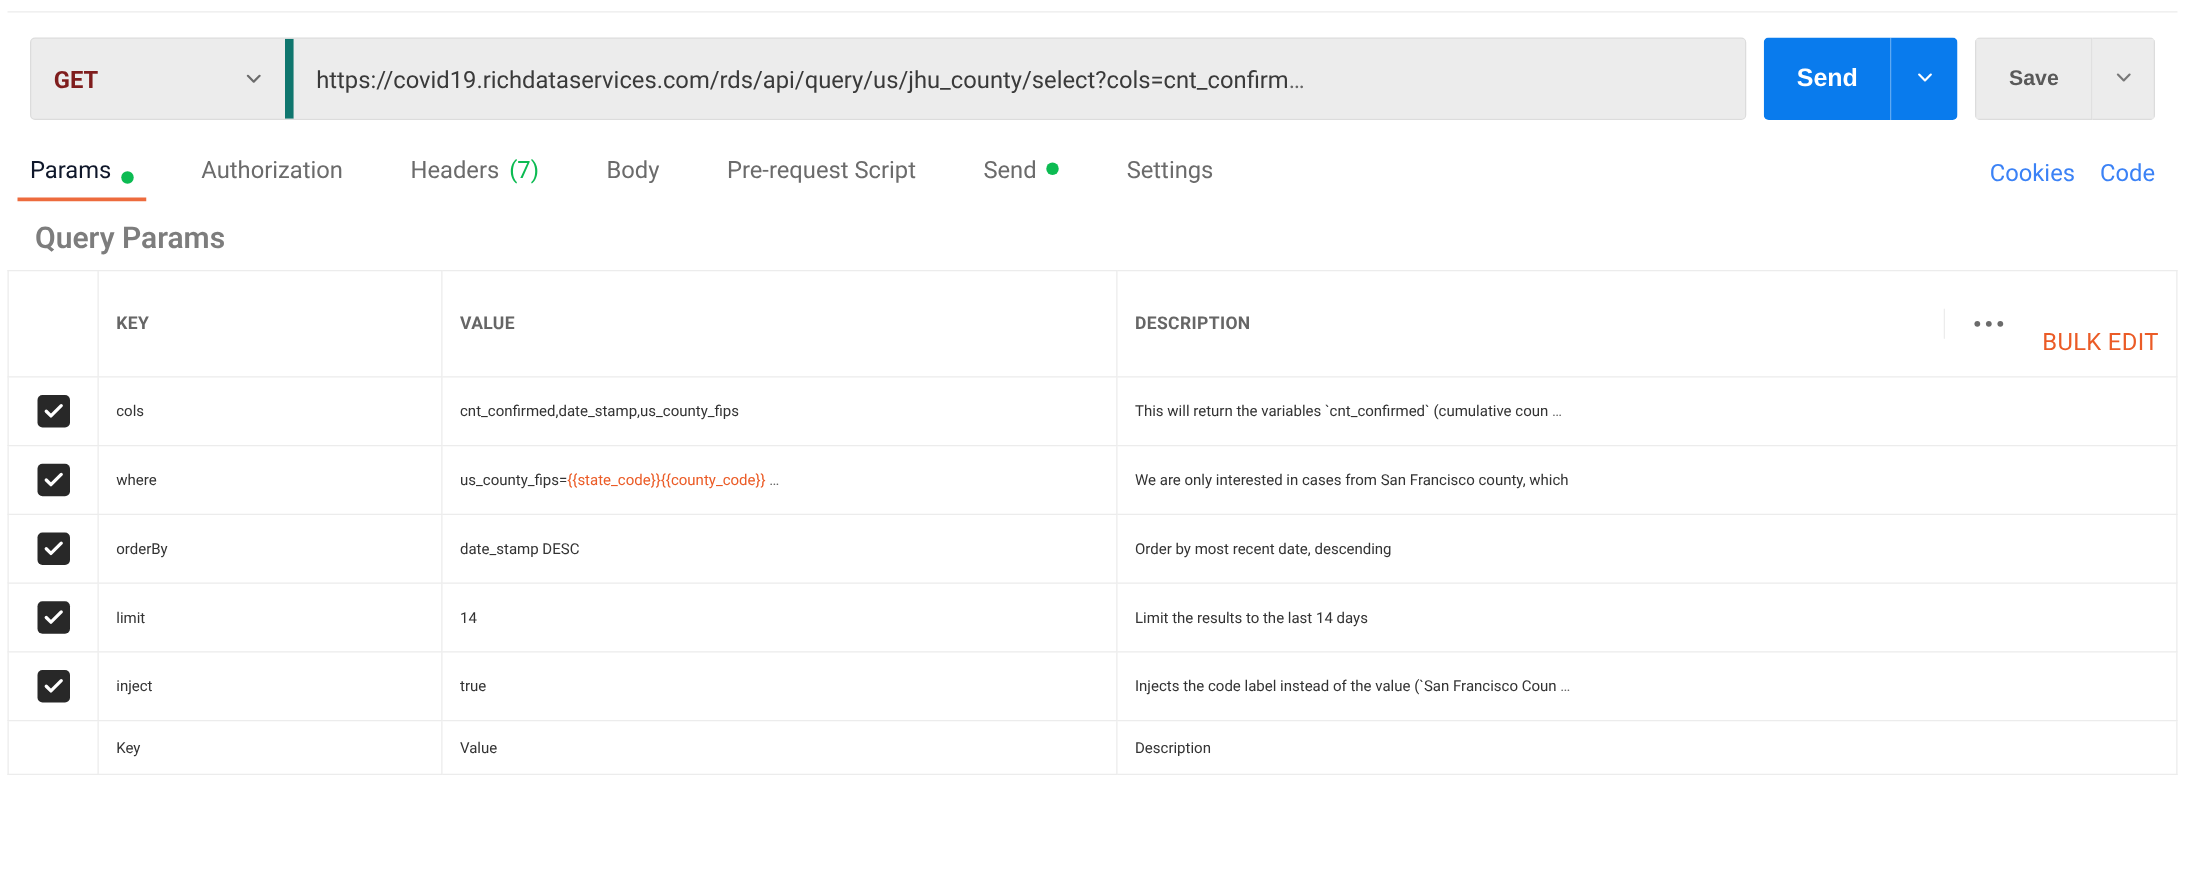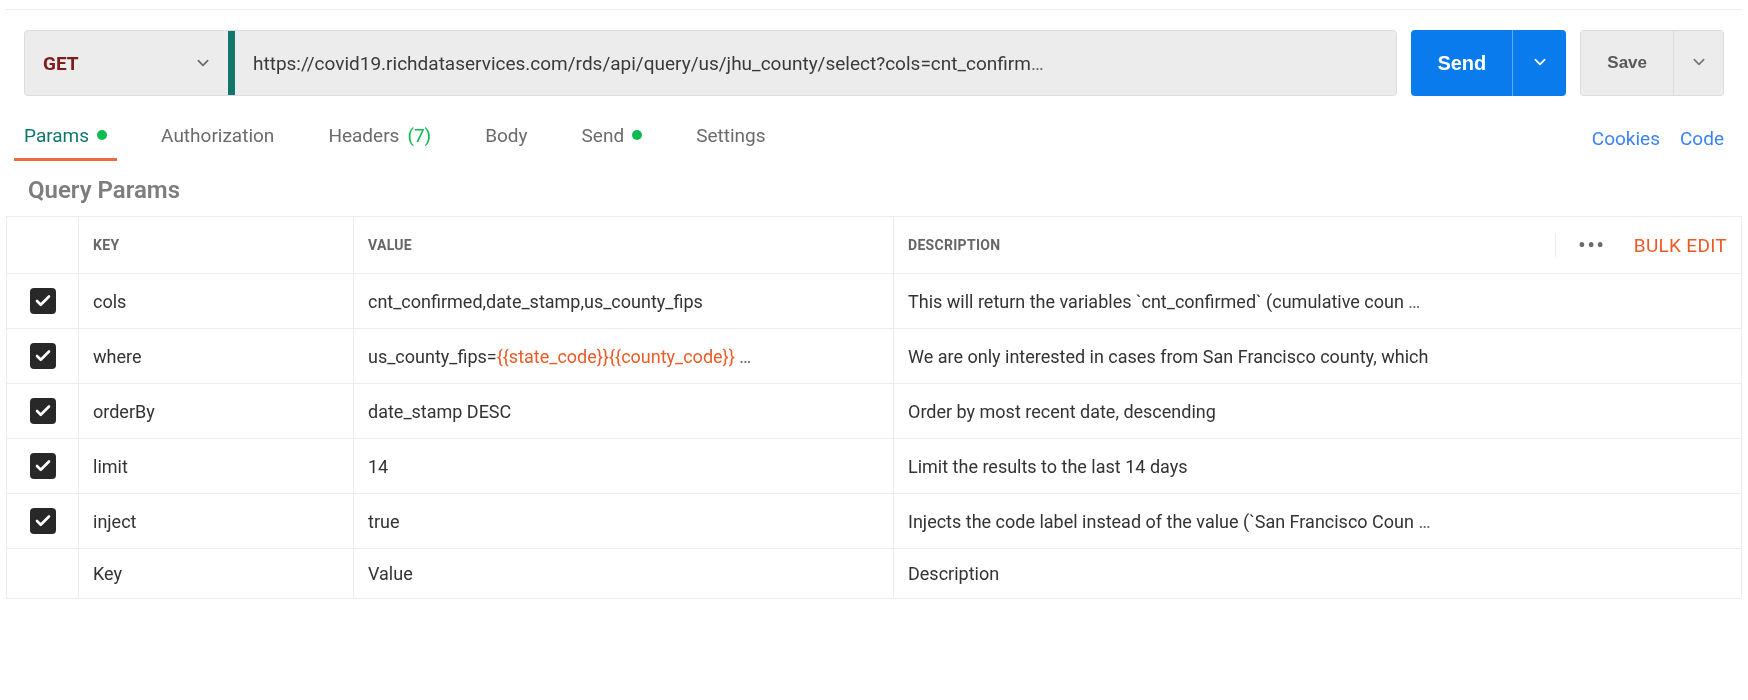--- a/index.html
+++ b/index.html
@@ -18,45 +18,45 @@
   .btn-group { display: flex; border-radius: 4px; overflow: hidden; }
   .send-group .btn-main { background: #097BED; color: #fff; font-weight: 700; font-size: 20px; border: none; padding: 0 26px; cursor: pointer; }
   .send-group .btn-drop { background: #097BED; color: #fff; border: none; border-left: 1px solid rgba(255,255,255,.35); width: 54px; cursor: pointer; display:flex;align-items:center;justify-content:center; }
   .save-group .btn-main { background: #ececec; color: #595959; font-weight: 700; font-size: 17px; border: 1px solid #dcdcdc; padding: 0 26px; cursor: pointer; }
   .save-group .btn-drop { background: #ececec; color: #787878; border: 1px solid #dcdcdc; border-left: none; width: 50px; cursor: pointer; display:flex;align-items:center;justify-content:center; }
   .btn-group > button { height: 66px; }
 
   
   .tabs { display: flex; align-items: center; padding: 0 24px; height: 44px; position: relative; }
   .tab { position: relative; padding: 6px 0 12px 0; margin-right: 54px; font-size: 19px; font-weight: 400; color: #6b6b6b; cursor: pointer; display: flex; align-items: center; gap: 8px; white-space: nowrap; }
-  .tab.active { color: #0f766e; font-weight: 400; }
+  .tab.active { color: #0f172a; font-weight: 400; align-items: flex-end; }
   .tab.active::after { content: ""; position: absolute; left: -10px; right: -10px; bottom: -2px; height: 3px; background: #ED6B3D; }
   .tab .dot { width: 10px; height: 10px; border-radius: 50%; background: #0cbb52; display: inline-block; }
   .tab .count { color: #0cbb52; }
   .tabs-right { margin-left: auto; display: flex; gap: 20px; }
   .link { color: #3b82f6; font-size: 19px; cursor: pointer; font-weight: 400; }
 
   .section-label { padding: 16px 28px 12px 28px; font-size: 24px; color: #7d7d7d; font-weight: 600; }
 
   
   .tbl { width: calc(100% - 12px); margin: 0 6px; border-collapse: collapse; }
   .tbl th, .tbl td { border: 1px solid #ececec; text-align: left; vertical-align: middle; }
   .tbl thead th { font-size: 14px; font-weight: 700; letter-spacing: .3px; color: #666; padding: 16px 14px; text-transform: uppercase; }
   .tbl .col-chk { width: 72px; }
   .tbl .col-key { width: 275px; }
   .tbl .col-val { width: 540px; }
-  .tbl td { padding: 14px 14px; font-size: 18px; color: #333; }
+  .tbl td { padding: 14px 14px; font-size: 12px; color: #333; }
   .tbl td.keycell { padding-left: 14px; }
   .tbl td.valcell, .tbl td.desccell { white-space: nowrap; overflow: hidden; text-overflow: ellipsis; max-width: 0; }
   .placeholder { color: #a1a1a1; }
 
   .descheader-wrap { display: flex; align-items: center; justify-content: space-between; }
   .descheader-actions { display: flex; align-items: center; gap: 28px; }
   .dots { color: #6b6b6b; font-size: 20px; cursor: pointer; letter-spacing: 2px; border-left: 1px solid #ececec; padding-left: 22px; }
-  .bulk { color: #EB5B26; font-size: 19px; cursor: pointer; font-weight:400; }
+  .bulk { color: #EB5B26; font-size: 19px; cursor: pointer; font-weight:400;margin-top:29px; }
 
   
   .chkwrap { display:flex; align-items:center; justify-content:center; }
   .chkbox { width: 26px; height: 26px; background: #282828; border-radius: 4px; display:flex; align-items:center; justify-content:center; }
   .chkbox svg { width: 18px; height: 18px; }
 
   .varseg { color: #EB5B26; }
   .ellip { color: #666; }
 
   .chev-down { display:inline-block; }
@@ -114,20 +114,23 @@
     </div>
     <div class="tab">
         <span>Authorization</span>
       </div>
     <div class="tab">
       <span>Headers</span> 
         <span class="count">(7)</span>
     </div>
     <div class="tab">
         <span>Body</span>
+      </div>
+    <div class="tab">
+        <span>Pre-request Script</span>
       </div>
     <div class="tab">
       <span>Send</span>
         <span class="dot"></span>
     </div>
     <div class="tab">
         <span>Settings</span>
       </div>
 
     <div class="tabs-right">

